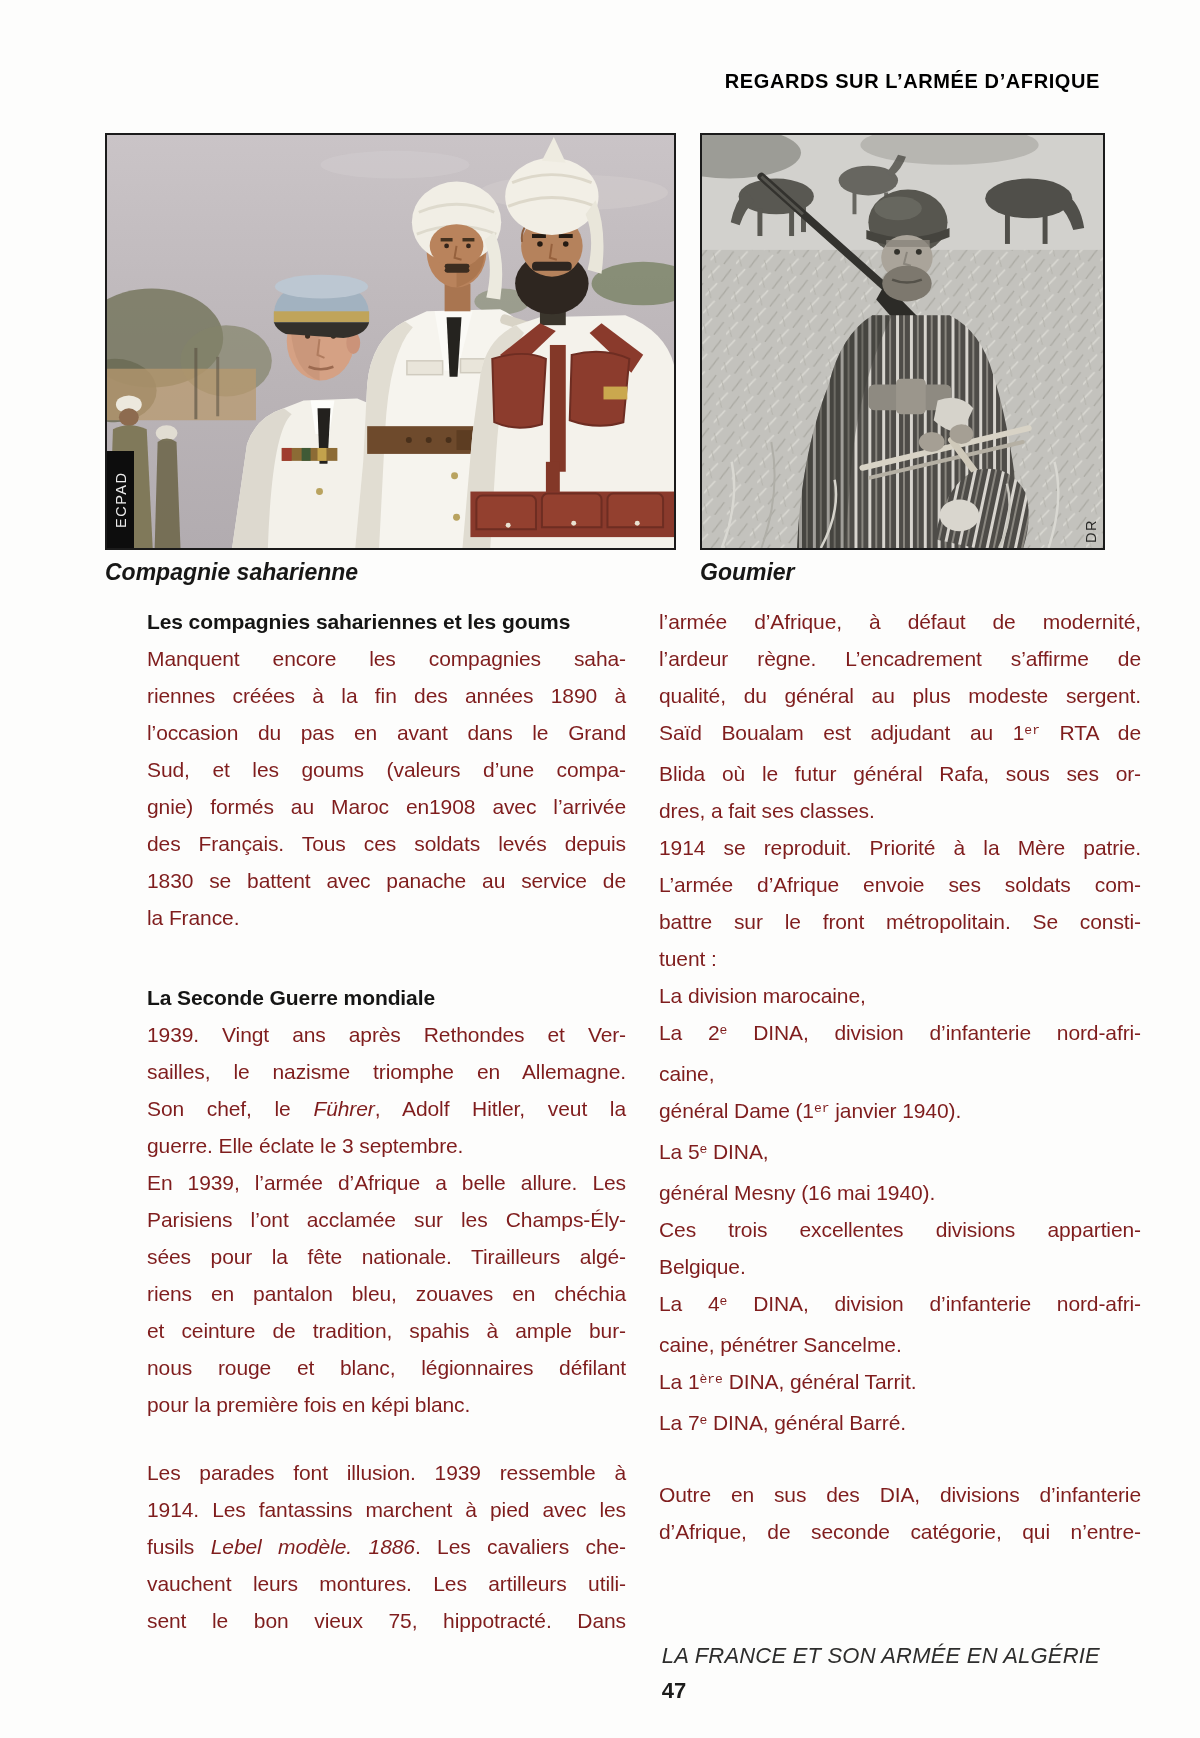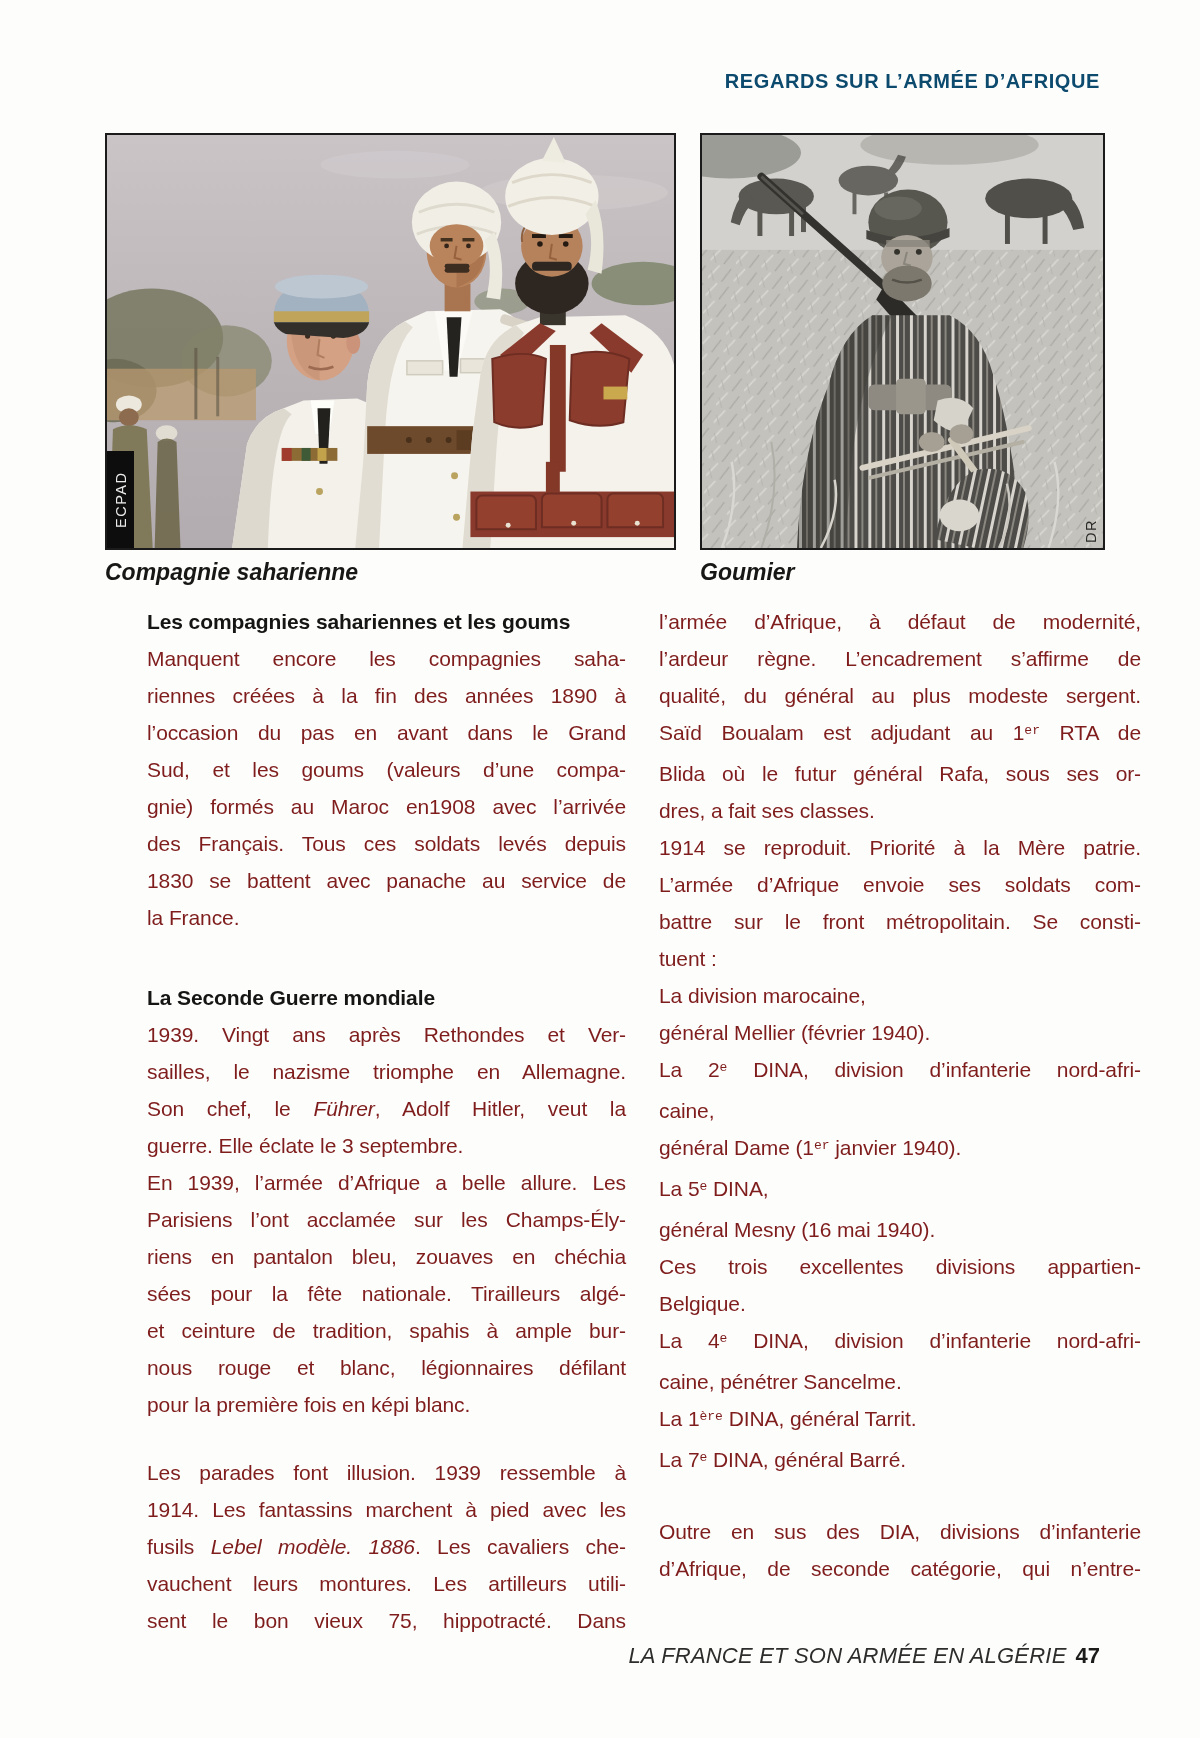--- a/index.html
+++ b/index.html
@@ -3,21 +3,21 @@
 <meta charset="utf-8">
 <style>
   html,body { margin:0; padding:0; }
   body {
     width:1200px; height:1738px; position:relative; overflow:hidden;
     background:#fdfdfc; font-family:"Liberation Sans", sans-serif;
   }
   .running-header {
     position:absolute; top:70px; right:100px;
     font-size:20px; font-weight:700; letter-spacing:0.6px;
-    color:#0c4a6e;
+    color:#000000;
   }
   .photo {
     position:absolute; top:133px; border:2px solid #1b1b1b;
     box-sizing:border-box; overflow:hidden; background:#c5c0c2;
   }
   .photo svg { display:block; width:100%; height:100%; }
   .photo-left  { left:105px; width:571px; height:417px; }
   .photo-right { left:700px; width:405px; height:417px; }
   .credit-vert {
     position:absolute; writing-mode:vertical-rl; transform:rotate(180deg);
@@ -44,21 +44,21 @@
   .line.jfull { text-align-last:justify; }
   .block.heading .line {
     font-weight:700; color:#151514; text-align:left; text-align-last:left;
   }
   .block.heading { margin-top:12px; }
   .col .block.heading:first-child { margin-top:0; }
   .spacer { height:31px; }
   sup { font-size:62%; vertical-align:baseline; position:relative; top:-0.45em; letter-spacing:0;font-family:Liberation Mono, monospace; }
   .page-footer {
     position:absolute; top:1643px; right:100px;
-    display:flex; align-items:baseline; gap:9px;
+    display:flex; align-items:baseline; gap:9px;flex-direction:column;
   }
   .footer-title { font-size:22px; font-style:italic; color:#2d2d2c; letter-spacing:0.2px; }
   .footer-page  { font-size:22px; font-weight:700; color:#1c1c1b; }
 </style>
 </head>
 <body>
 
 <div class="running-header">REGARDS SUR L’ARMÉE D’AFRIQUE</div>
 
 <div class="photo photo-left">
@@ -305,22 +305,22 @@
     </div>
     <div class="block para">
       <div class="line jfull">1939. Vingt ans après Rethondes et Ver-</div>
       <div class="line jfull">sailles, le nazisme triomphe en Allemagne.</div>
       <div class="line jfull">Son chef, le <i>Führer</i>, Adolf Hitler, veut la</div>
       <div class="line">guerre. Elle éclate le 3 septembre.</div>
     </div>
     <div class="block para">
       <div class="line jfull">En 1939, l’armée d’Afrique a belle allure. Les</div>
       <div class="line jfull">Parisiens l’ont acclamée sur les Champs-Ély-</div>
+      <div class="line jfull">sées pour la fête nationale. Tirailleurs algé-</div>
       <div class="line jfull">riens en pantalon bleu, zouaves en chéchia</div>
-      <div class="line jfull">sées pour la fête nationale. Tirailleurs algé-</div>
       <div class="line jfull">et ceinture de tradition, spahis à ample bur-</div>
       <div class="line jfull">nous rouge et blanc, légionnaires défilant</div>
       <div class="line">pour la première fois en képi blanc.</div>
     </div>
     <div class="spacer"></div>
     <div class="block para">
       <div class="line jfull">Les parades font illusion. 1939 ressemble à</div>
       <div class="line jfull">1914. Les fantassins marchent à pied avec les</div>
       <div class="line jfull">fusils <i>Lebel modèle. 1886</i>. Les cavaliers che-</div>
       <div class="line jfull">vauchent leurs montures. Les artilleurs utili-</div>
@@ -339,23 +339,20 @@
     <div class="block para">
       <div class="line jfull">1914 se reproduit. Priorité à la Mère patrie.</div>
       <div class="line jfull">L’armée d’Afrique envoie ses soldats com-</div>
       <div class="line jfull">battre sur le front métropolitain. Se consti-</div>
       <div class="line">tuent :</div>
     </div>
     <div class="block para">
       <div class="line">La division marocaine,</div>
     </div>
     <div class="block para">
-      <div class="line">général Mellier (février 1940).</div>
-    </div>
-    <div class="block para">
       <div class="line jfull">La 2<sup>e</sup> DINA, division d’infanterie nord-afri-</div>
       <div class="line">caine,</div>
     </div>
     <div class="block para">
       <div class="line">général Dame (1<sup>er</sup> janvier 1940).</div>
     </div>
     <div class="block para">
       <div class="line">La 5<sup>e</sup> DINA,</div>
     </div>
     <div class="block para">

